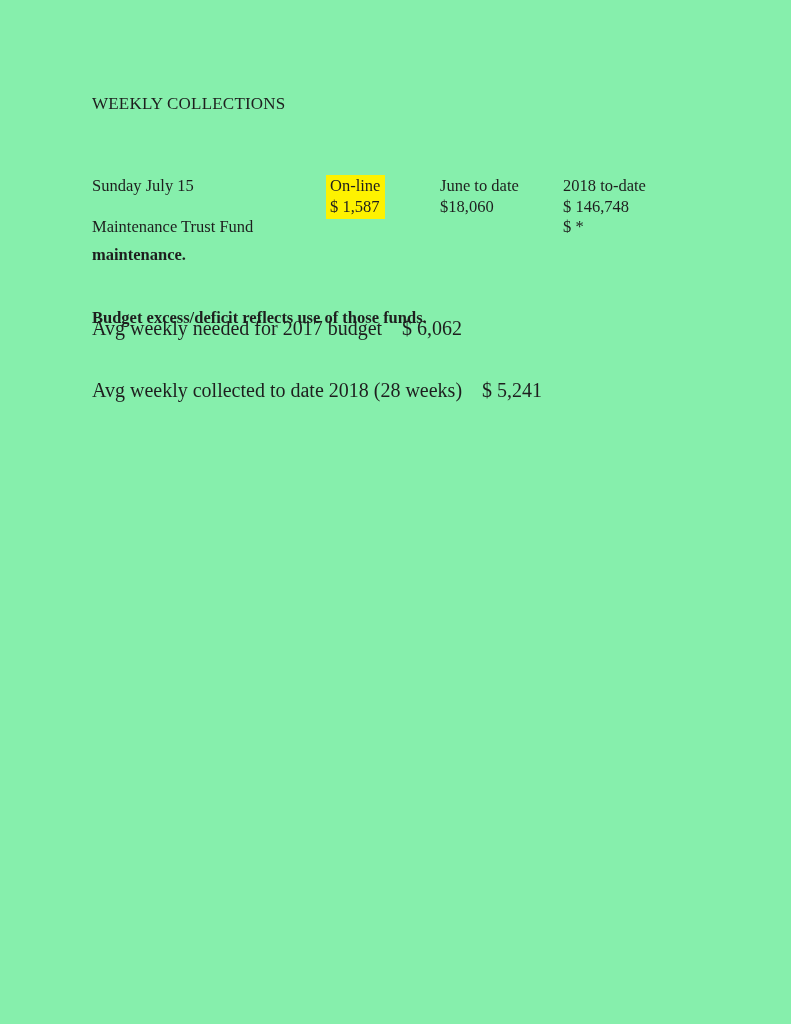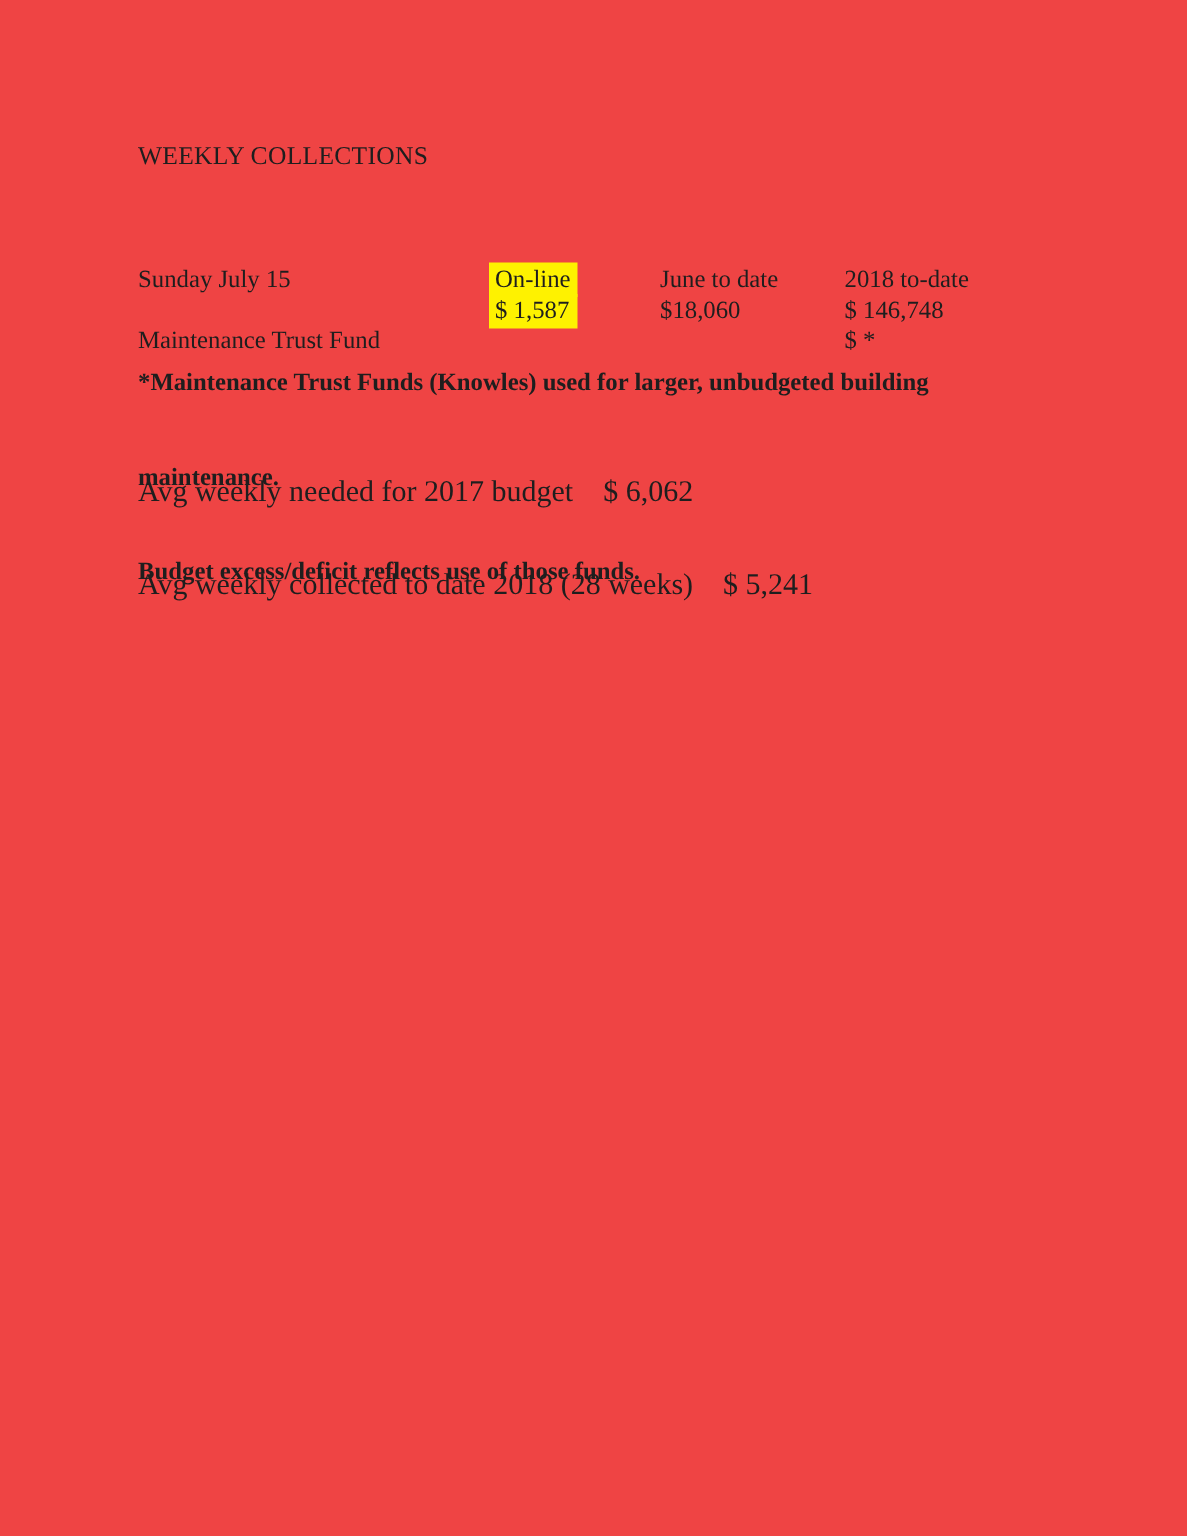--- a/index.html
+++ b/index.html
@@ -1,21 +1,21 @@
 <!DOCTYPE html>
 <html><head>
 <meta charset="utf-8">
 <style>
   * { margin: 0; padding: 0; box-sizing: border-box; }
   html, body { width: 791px; height: 1024px; background: #ffffff; }
   .page {
     position: relative;
     width: 791px;
     height: 1024px;
-    background: #ef4444;
+    background: #86efac;
     font-family: "Liberation Serif", "DejaVu Serif", serif;
     color: #1e1e1e;
     overflow: hidden;
   }
   .doc-title {
     position: absolute;
     left: 92px;
     top: 94px;
     font-size: 17px;
     letter-spacing: 0.2px;
@@ -94,21 +94,20 @@
       <span class="c-cell col-ytd">$ 146,748</span>
     </div>
     <div class="c-row">
       <span class="c-cell col-label">Maintenance Trust Fund</span>
       <span class="c-cell col-june"></span>
       <span class="c-cell col-ytd">$ *</span>
     </div>
   </div>
 
   <div class="footnote">
-    <div class="line">*Maintenance Trust Funds (Knowles) used for larger, unbudgeted building</div>
     <div class="line">maintenance.</div>
     <div class="line">Budget excess/deficit reflects use of those funds.</div>
   </div>
 
   <div class="summary">
     <div class="line">Avg weekly needed for 2017 budget    $ 6,062</div>
     <div class="line">Avg weekly collected to date 2018 (28 weeks)    $ 5,241</div>
   </div>
 
 </div>

